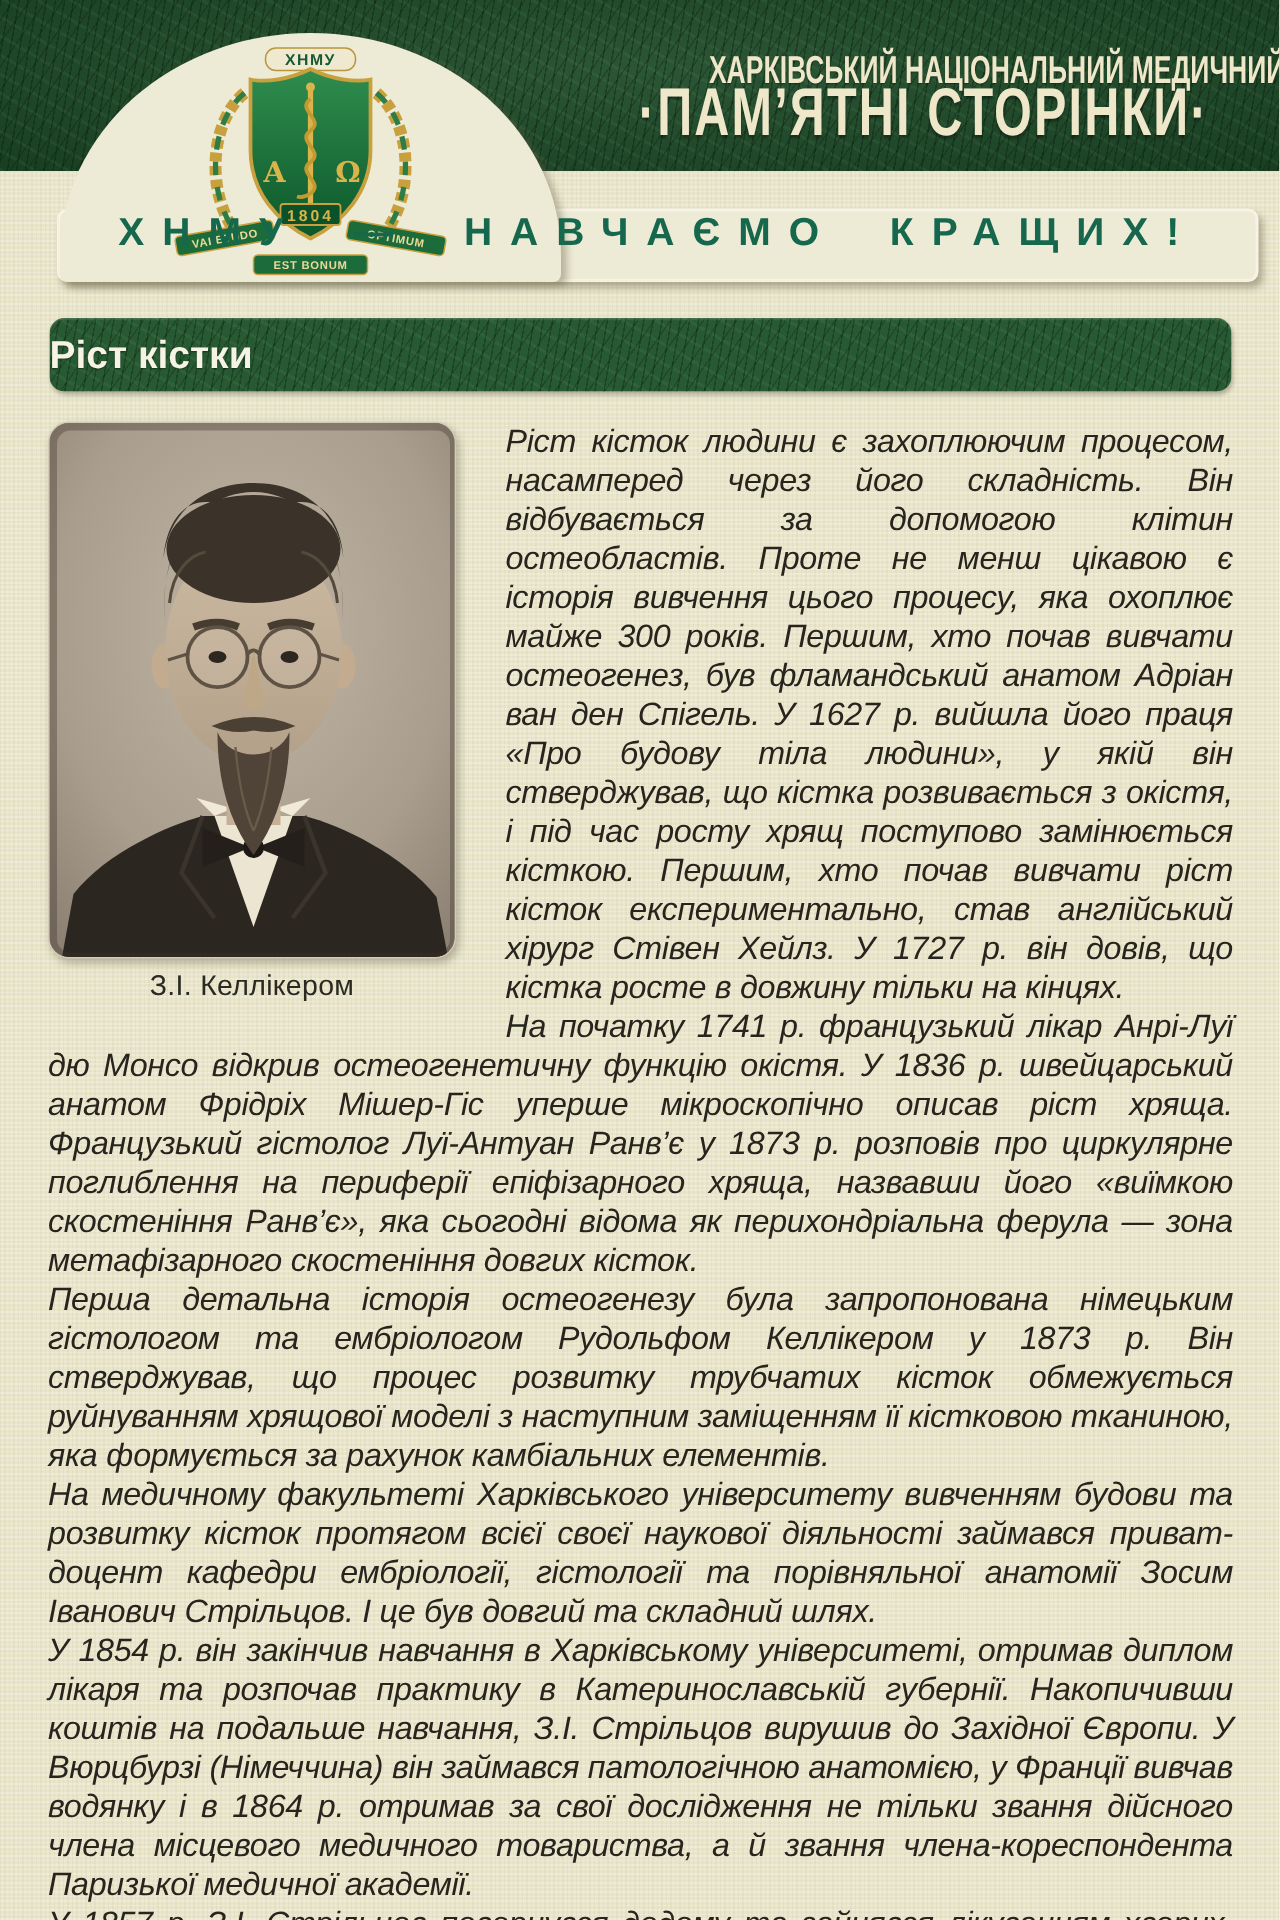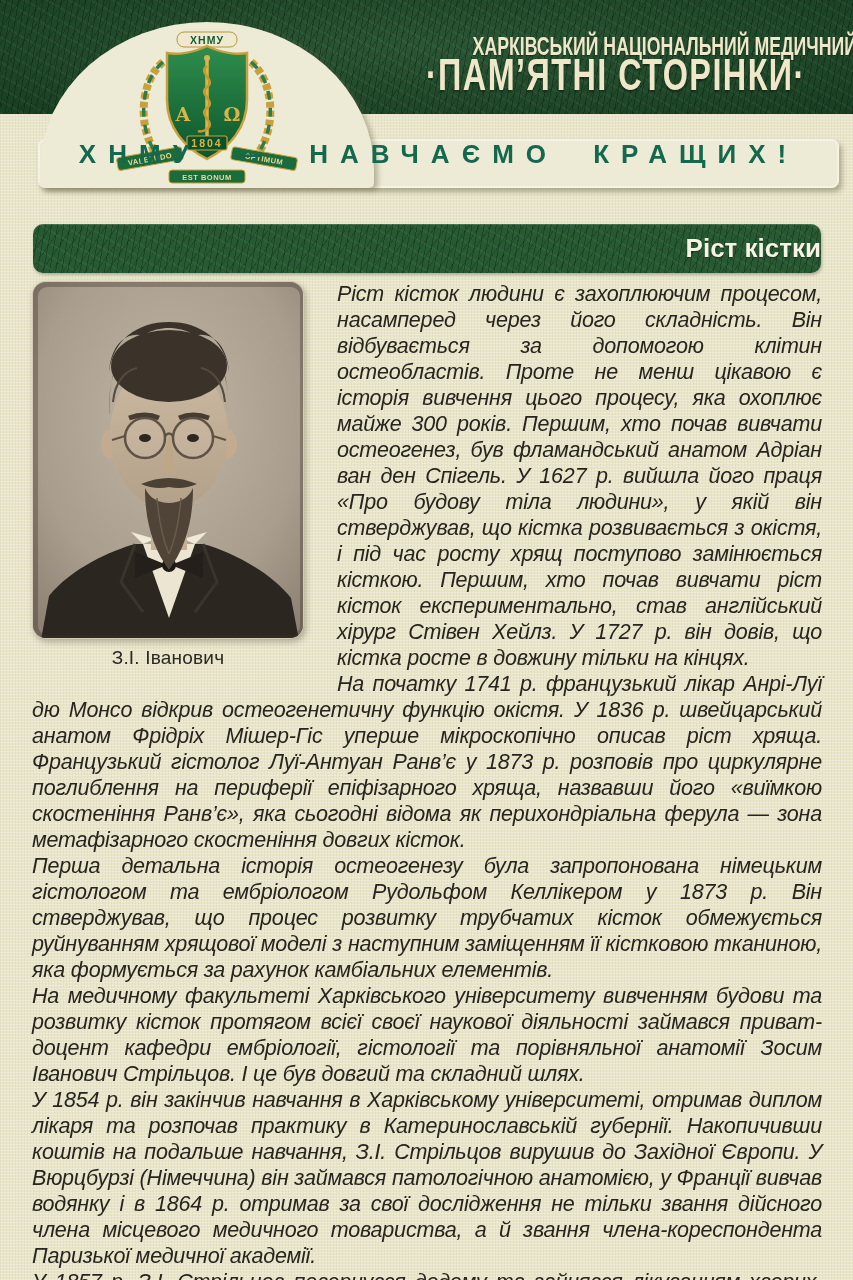--- a/index.html
+++ b/index.html
@@ -55,22 +55,22 @@
     position:absolute; left:38px; top:139px; width:801px; height:49px; z-index:4;
     display:flex; align-items:flex-start; justify-content:center;
   }
   .banner-text-layer span {
     font-weight:bold; font-size:26px; color:#15684d; white-space:nowrap;
     letter-spacing:12px; word-spacing:16px;
   }
 
   
   .title-bar {
-    position:absolute; left:33px; top:224px; width:788px; height:49px; z-index:2;
-    border-radius:10px; display:flex; align-items:center; justify-content:flex-end;
+    position:absolute; left:33px; top:212px; width:788px; height:49px; z-index:2;
+    border-radius:10px; display:flex; align-items:center; justify-content:flex-start;
     background-color:#275932;
     background-image:
       repeating-linear-gradient(100deg, rgba(8,24,10,.32) 0 1px, transparent 1px 6px),
       repeating-linear-gradient(-55deg, rgba(12,32,14,.28) 0 1px, transparent 1px 9px),
       repeating-linear-gradient(30deg, rgba(140,200,140,.08) 0 2px, transparent 2px 11px);
     box-shadow:1px 2px 3px rgba(70,70,50,.35), inset 0 1px 1px rgba(255,255,255,.18);
   }
   .title-bar span { color:#f6f3e4; font-weight:bold; font-size:26px; text-shadow:0 1px 1px rgba(0,0,0,.4); }
 
   
@@ -214,21 +214,21 @@
           <path d="M136,152 L129,188 Q136,194 143,188 Z" fill="#bda787"></path>
 
           <path d="M108,202 Q136,190 164,202 Q150,208 136,205 Q122,208 108,202 Z" fill="#4a4034"></path>
 
           <path d="M112,206 C112,240 120,266 136,288 C152,266 160,240 160,206 C152,226 120,226 112,206 Z" fill="#4f4437"></path>
           <path d="M124,216 C126,240 130,258 136,272 M148,216 C146,240 142,258 136,272" stroke="#6a5c4b" stroke-width="1.5" fill="none"></path>
 
           <rect width="272" height="358" fill="none" stroke="rgba(60,50,40,.35)" stroke-width="10" rx="14"></rect>
         </svg>
       </div>
-      <figcaption>З.І. Іванович</figcaption>
+      <figcaption>З.І. Келлікером</figcaption>
     </figure>
 
     <p>Ріст кісток людини є захоплюючим процесом, насамперед через його складність. Він відбувається за допомогою клітин остеобластів. Проте не менш цікавою є історія вивчення цього процесу, яка охоплює майже 300 років. Першим, хто почав вивчати остеогенез, був фламандський анатом Адріан ван ден Спігель. У 1627 р. вийшла його праця «Про будову тіла людини», у якій він стверджував, що кістка розвивається з окістя, і під час росту хрящ поступово замінюється кісткою. Першим, хто почав вивчати ріст кісток експериментально, став англійський хірург Стівен Хейлз. У 1727 р. він довів, що кістка росте в довжину тільки на кінцях.</p>
     <p>На початку 1741 р. французький лікар Анрі-Луї дю Монсо відкрив остеогенетичну функцію окістя. У 1836 р. швейцарський анатом Фрідріх Мішер-Гіс уперше мікроскопічно описав ріст хряща. Французький гістолог Луї-Антуан Ранв’є у 1873 р. розповів про циркулярне поглиблення на периферії епіфізарного хряща, назвавши його «виїмкою скостеніння Ранв’є», яка сьогодні відома як перихондріальна ферула — зона метафізарного скостеніння довгих кісток.</p>
     <p>Перша детальна історія остеогенезу була запропонована німецьким гістологом та ембріологом Рудольфом Келлікером у 1873 р. Він стверджував, що процес розвитку трубчатих кісток обмежується руйнуванням хрящової моделі з наступним заміщенням її кістковою тканиною, яка формується за рахунок камбіальних елементів.</p>
     <p>На медичному факультеті Харківського університету вивченням будови та розвитку кісток протягом всієї своєї наукової діяльності займався приват-доцент кафедри ембріології, гістології та порівняльної анатомії Зосим Іванович Стрільцов. І це був довгий та складний шлях.</p>
     <p>У 1854 р. він закінчив навчання в Харківському університеті, отримав диплом лікаря та розпочав практику в Катеринославській губернії. Накопичивши коштів на подальше навчання, З.І. Стрільцов вирушив до Західної Європи. У Вюрцбурзі (Німеччина) він займався патологічною анатомією, у Франції вивчав водянку і в 1864 р. отримав за свої дослідження не тільки звання дійсного члена місцевого медичного товариства, а й звання члена-кореспондента Паризької медичної академії.</p>
     <p>У 1857 р. З.І. Стрільцов повернувся додому та зайнявся лікуванням хворих. Однак прикладна медицина цікавила його значно менше, ніж наука.</p>
   </div>
 

